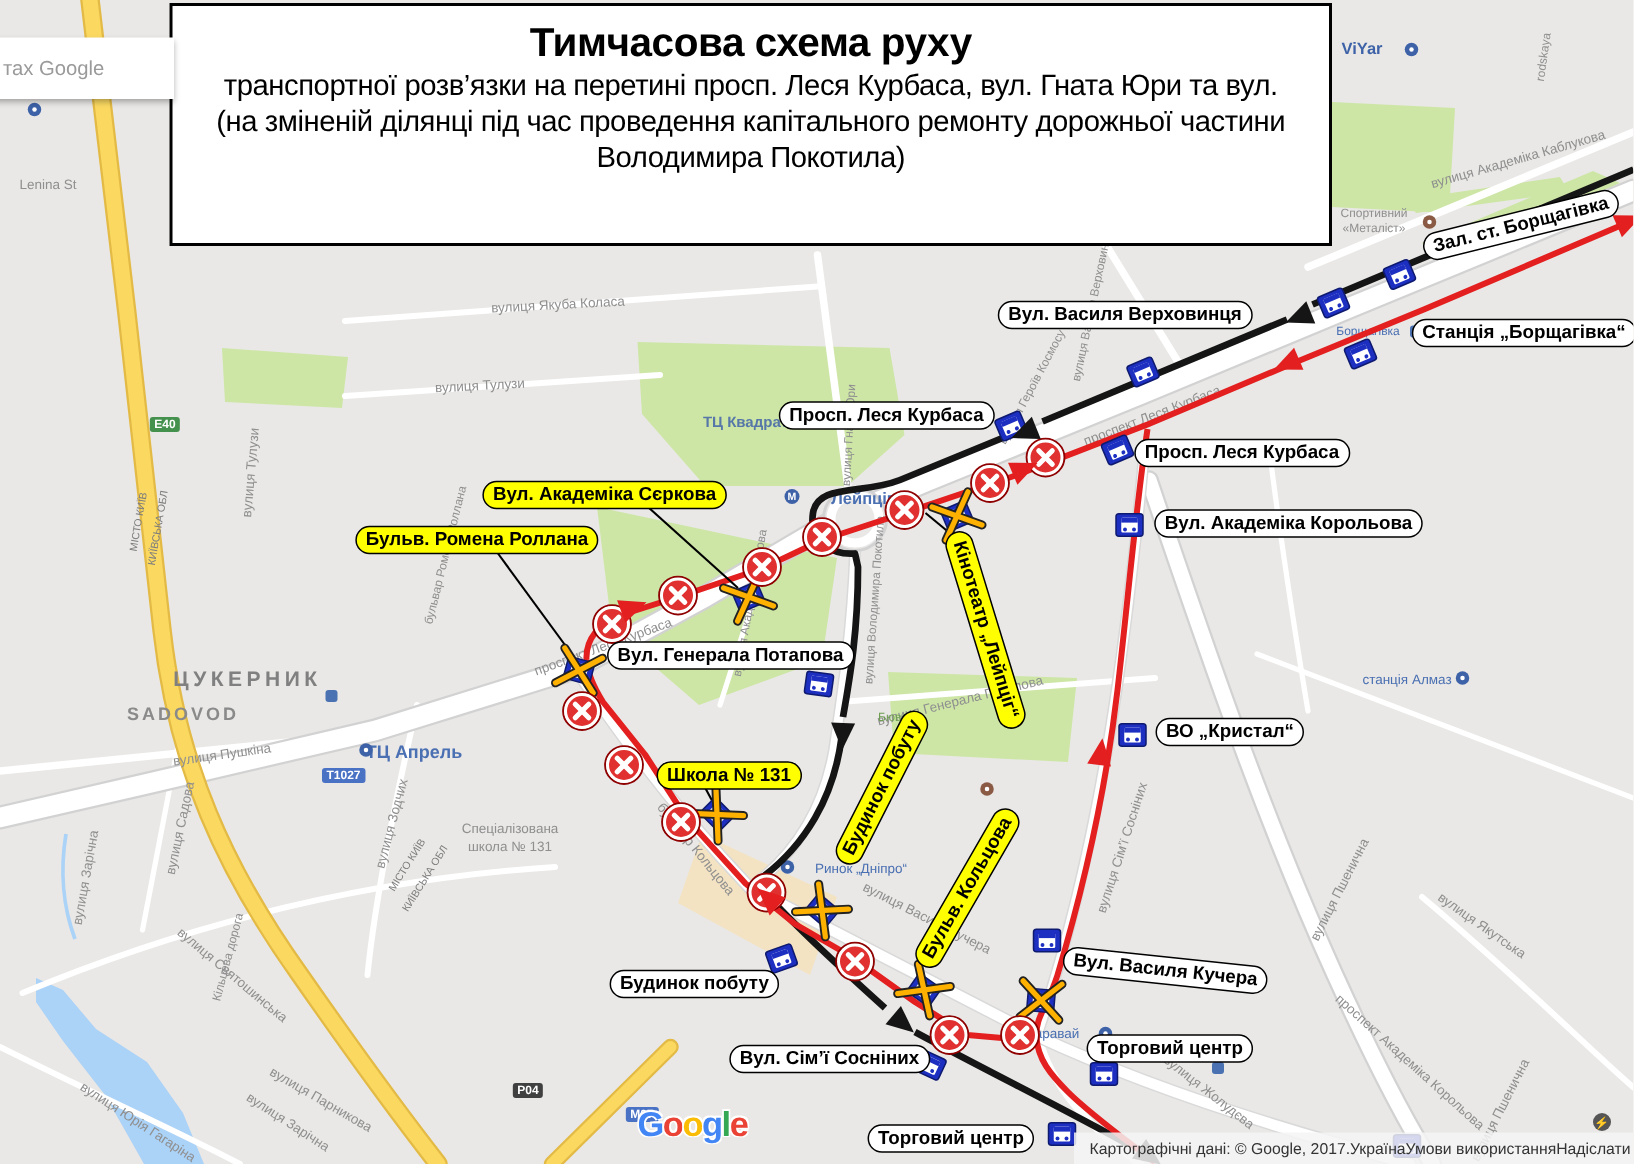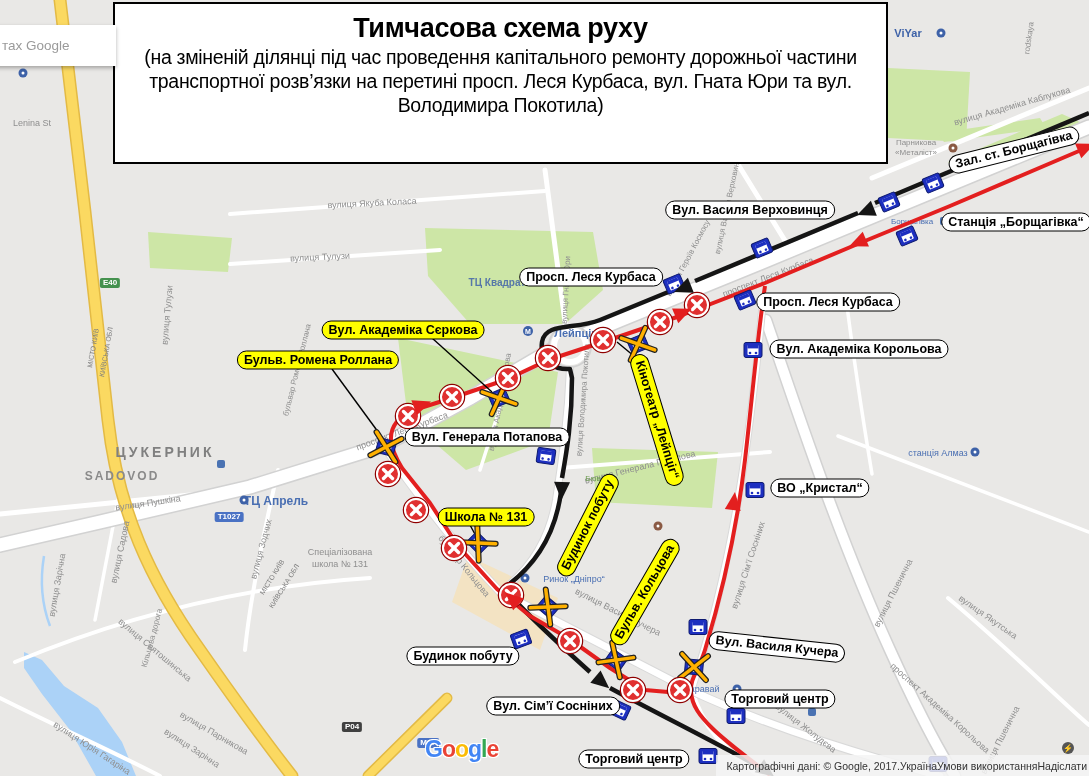--- a/index.html
+++ b/index.html
@@ -144,21 +144,21 @@
       <div class="map-text" style="left: 284px; top: 586px; font-size: 7px; color: rgb(125, 125, 125); transform: translate(-50%, -50%) rotate(-58deg);">КИЇВСЬКА ОБЛ</div>
       <div class="map-text" style="left: 152px; top: 638px; font-size: 8px; transform: translate(-50%, -50%) rotate(-75deg);">Кільцева дорога</div>
       <div class="map-text" style="left: 597px; top: 478px; font-size: 8px; color: rgb(111, 158, 83); transform: translate(-50%, -50%);">Бювет</div>
       <div class="map-text" style="left: 641px; top: 147px; font-size: 8px; color: rgb(111, 158, 83); transform: translate(-50%, -50%);">Бювет</div>
       <div class="map-text" style="left: 497px; top: 282px; font-size: 10px; color: rgb(86, 119, 168); font-weight: bold; transform: translate(-50%, -50%);">ТЦ Квадрат</div>
       <div class="map-text" style="left: 276px; top: 501px; font-size: 12px; color: rgb(74, 111, 178); font-weight: bold; transform: translate(-50%, -50%);">ТЦ Апрель</div>
       <div class="map-text" style="left: 575px; top: 333px; font-size: 11px; color: rgb(74, 111, 178); font-weight: bold; transform: translate(-50%, -50%);">Лейпціг</div>
       <div class="map-text" style="left: 938px; top: 453px; font-size: 9px; color: rgb(74, 111, 178); transform: translate(-50%, -50%);">станція Алмаз</div>
       <div class="map-text" style="left: 912px; top: 221px; font-size: 8px; color: rgb(74, 111, 178); transform: translate(-50%, -50%);">Борщагівка</div>
       <div class="map-text" style="left: 908px; top: 33px; font-size: 11px; color: rgb(62, 98, 168); font-weight: bold; transform: translate(-50%, -50%);">ViYar</div>
-      <div class="map-text" style="left: 916px; top: 142px; font-size: 8px; transform: translate(-50%, -50%);">Парникова</div>
+      <div class="map-text" style="left: 916px; top: 142px; font-size: 8px; transform: translate(-50%, -50%);">Спортивний</div>
       <div class="map-text" style="left: 916px; top: 152px; font-size: 8px; transform: translate(-50%, -50%);">«Металіст»</div>
       <div class="map-text" style="left: 702px; top: 689px; font-size: 9px; color: rgb(74, 111, 178); transform: translate(-50%, -50%);">Каравай</div>
       <div class="map-text" style="left: 574px; top: 579px; font-size: 9px; color: rgb(74, 111, 178); transform: translate(-50%, -50%);">Ринок „Дніпро“</div>
       <div class="badge" style="left: 110px; top: 283px; background: rgb(68, 145, 78);">E40</div>
       <div class="badge" style="left: 229px; top: 517px; background: rgb(74, 114, 196);">T1027</div>
       <div class="badge" style="left: 428px; top: 743px; background: rgb(74, 114, 196);">M07</div>
       <div class="badge" style="left: 352px; top: 727px; background: #404040;">P04</div>
       <div class="poi" style="left: 528px; top: 331px; width: 10px; height: 10px; border-radius: 50%; background: rgb(62, 98, 168); color: rgb(255, 255, 255); font-size: 7px; font-weight: bold;">M</div>
       <div class="poi" style="left: 605px; top: 332px; width: 8px; height: 8px; border-radius: 2px; background: rgb(74, 114, 178);"></div>
       <div class="poi" style="left: 244px; top: 500px; width: 9px; height: 9px; border-radius: 50%; background: rgb(62, 98, 168);">
@@ -529,22 +529,22 @@
       <div class="callout yellow" style="left: 403px; top: 330px; position: absolute; transform: translate(-50%, -50%) rotate(0deg);">Вул. Академіка Сєркова</div>
       <div class="callout yellow" style="left: 318px; top: 360px; position: absolute; transform: translate(-50%, -50%) rotate(0deg);">Бульв. Ромена Роллана</div>
       <div class="callout yellow" style="left: 486px; top: 517px; position: absolute; transform: translate(-50%, -50%) rotate(0deg);">Школа № 131</div>
       <div class="callout yellow" style="left: 657px; top: 420px; position: absolute; transform: translate(-50%, -50%) rotate(73deg);">Кінотеатр „Лейпціг“</div>
       <div class="callout yellow" style="left: 588px; top: 525px; position: absolute; transform: translate(-50%, -50%) rotate(-63deg);">Будинок побуту</div>
       <div class="callout yellow" style="left: 645px; top: 592px; position: absolute; transform: translate(-50%, -50%) rotate(-60deg);">Бульв. Кольцова</div>
     </div>
 
   <div id="title-box">
     <div class="title-line">Тимчасова схема руху</div>
+    <div class="subtitle-line">транспортної розв’язки на перетині просп. Леся Курбаса, вул. Гната Юри та вул.</div>
     <div class="subtitle-line">(на зміненій ділянці під час проведення капітального ремонту дорожньої частини</div>
-    <div class="subtitle-line">транспортної розв’язки на перетині просп. Леся Курбаса, вул. Гната Юри та вул.</div>
     <div class="subtitle-line">Володимира Покотила)</div>
   </div>
 
   <div id="search-box">
     <span>тах Google</span>
   </div>
 
   <div id="google-logo"><span style="color: rgb(66, 133, 244);">G</span><span style="color: rgb(234, 67, 53);">o</span><span style="color: rgb(251, 188, 5);">o</span><span style="color: rgb(66, 133, 244);">g</span><span style="color: rgb(52, 168, 83);">l</span><span style="color: rgb(234, 67, 53);">e</span></div>
 
   <div id="attribution">

